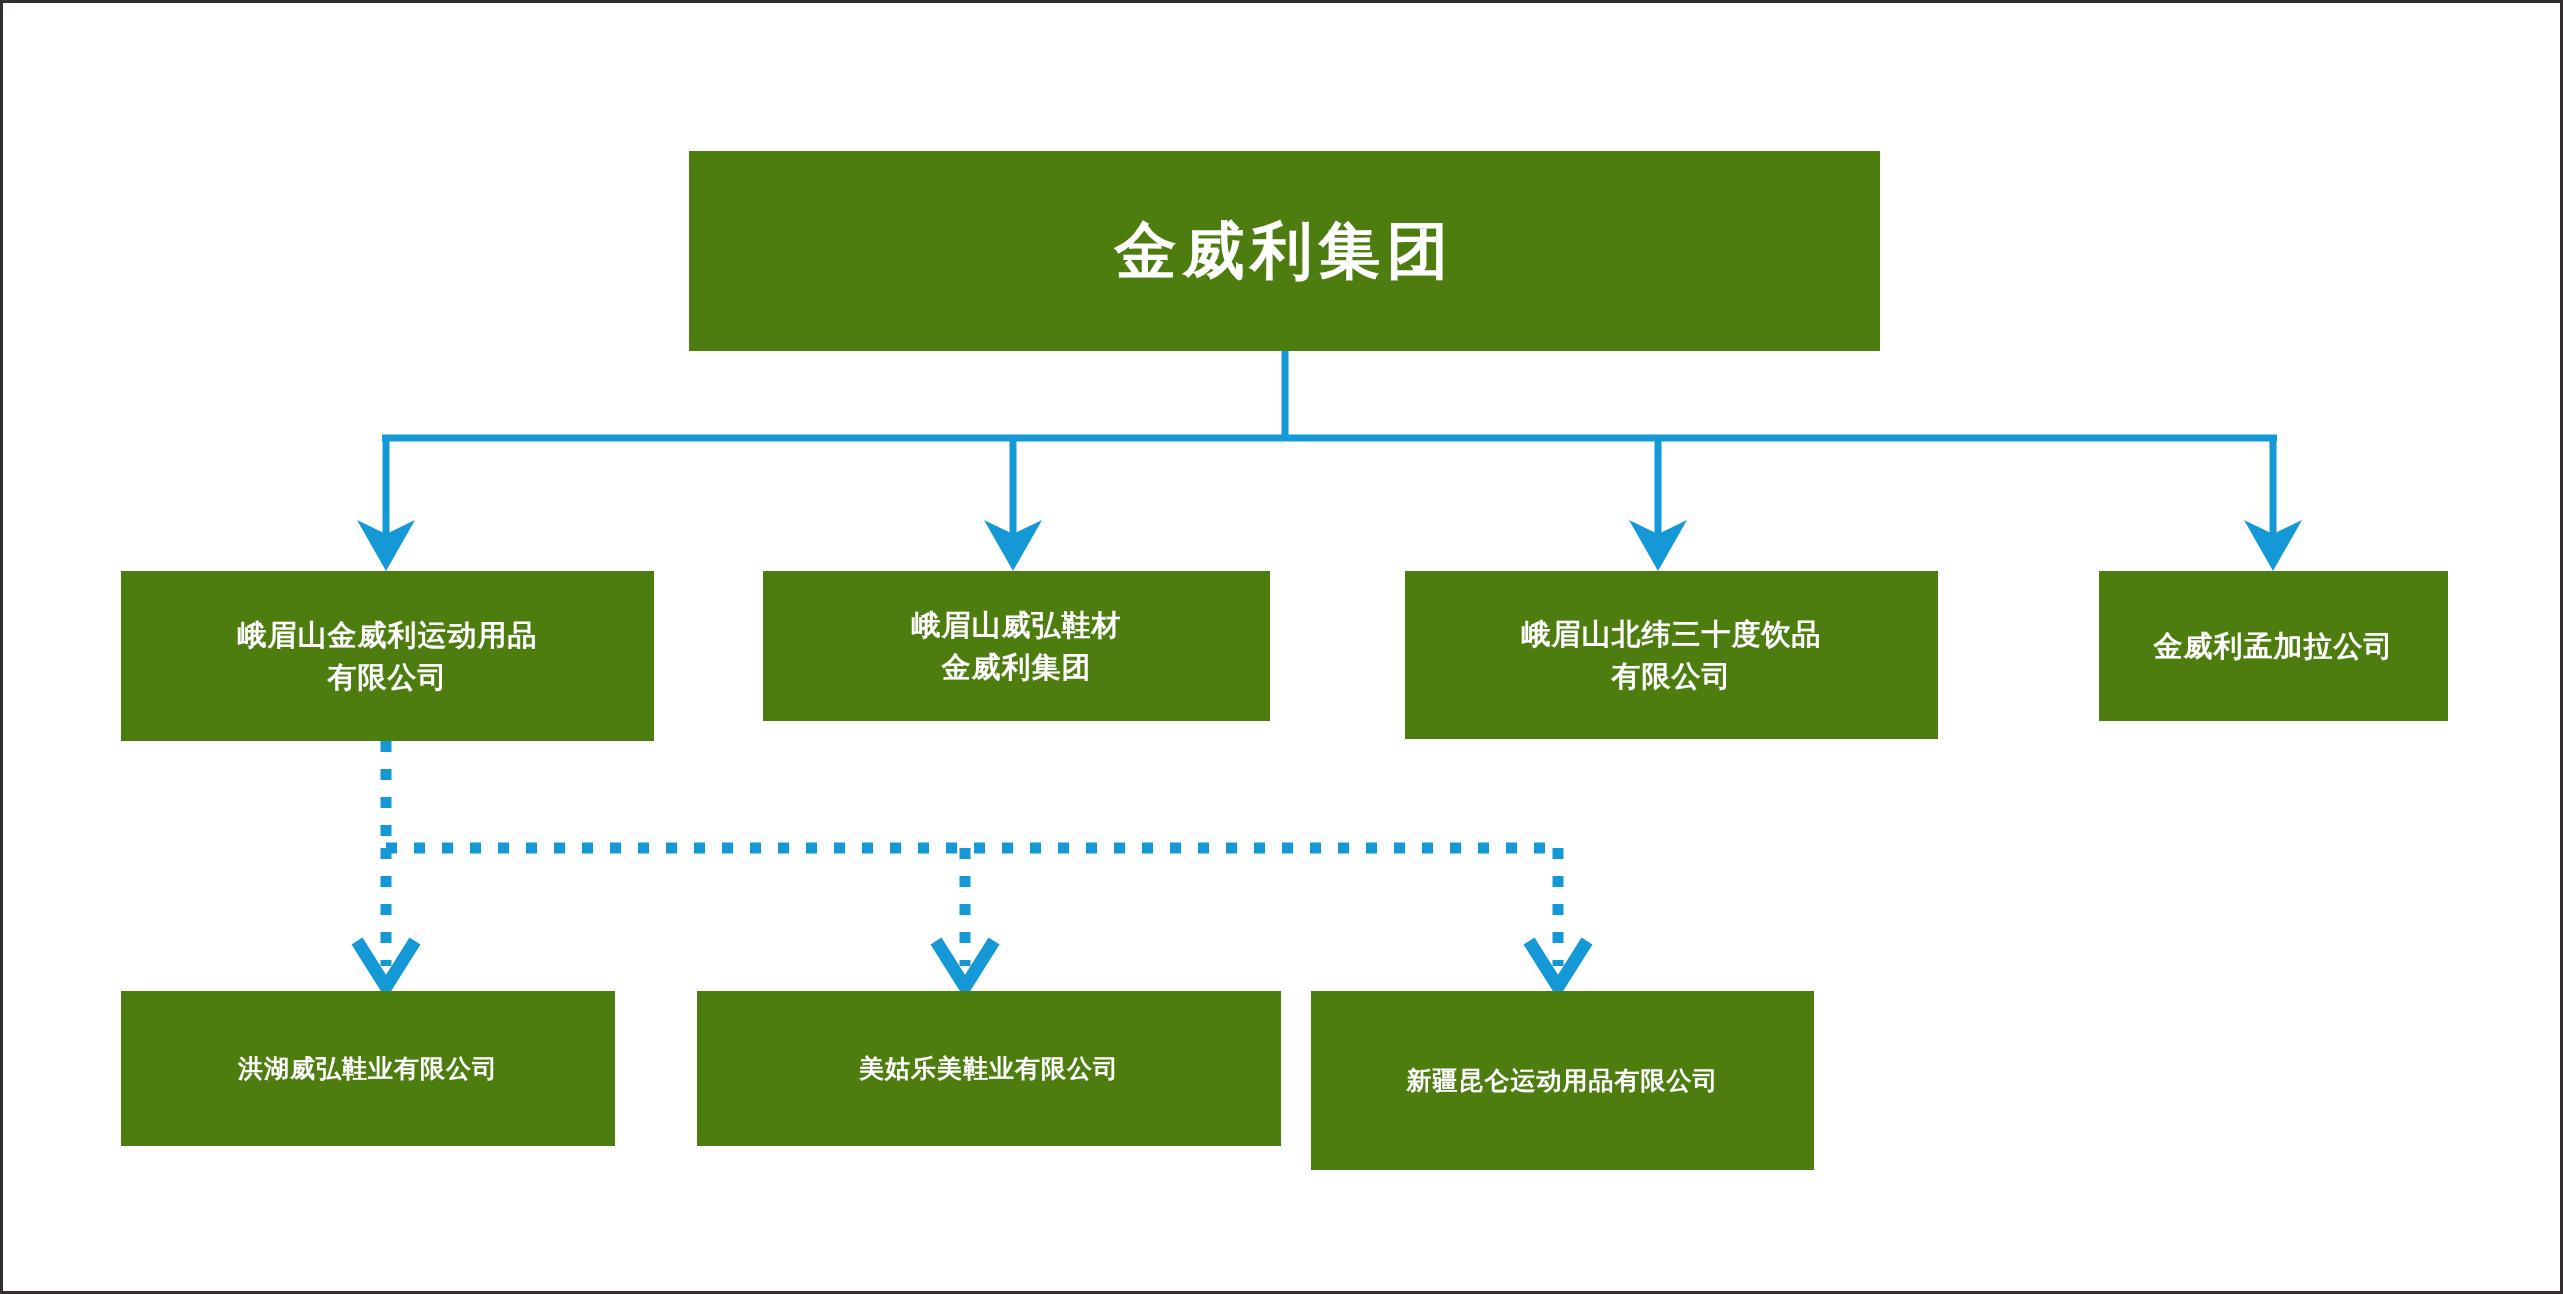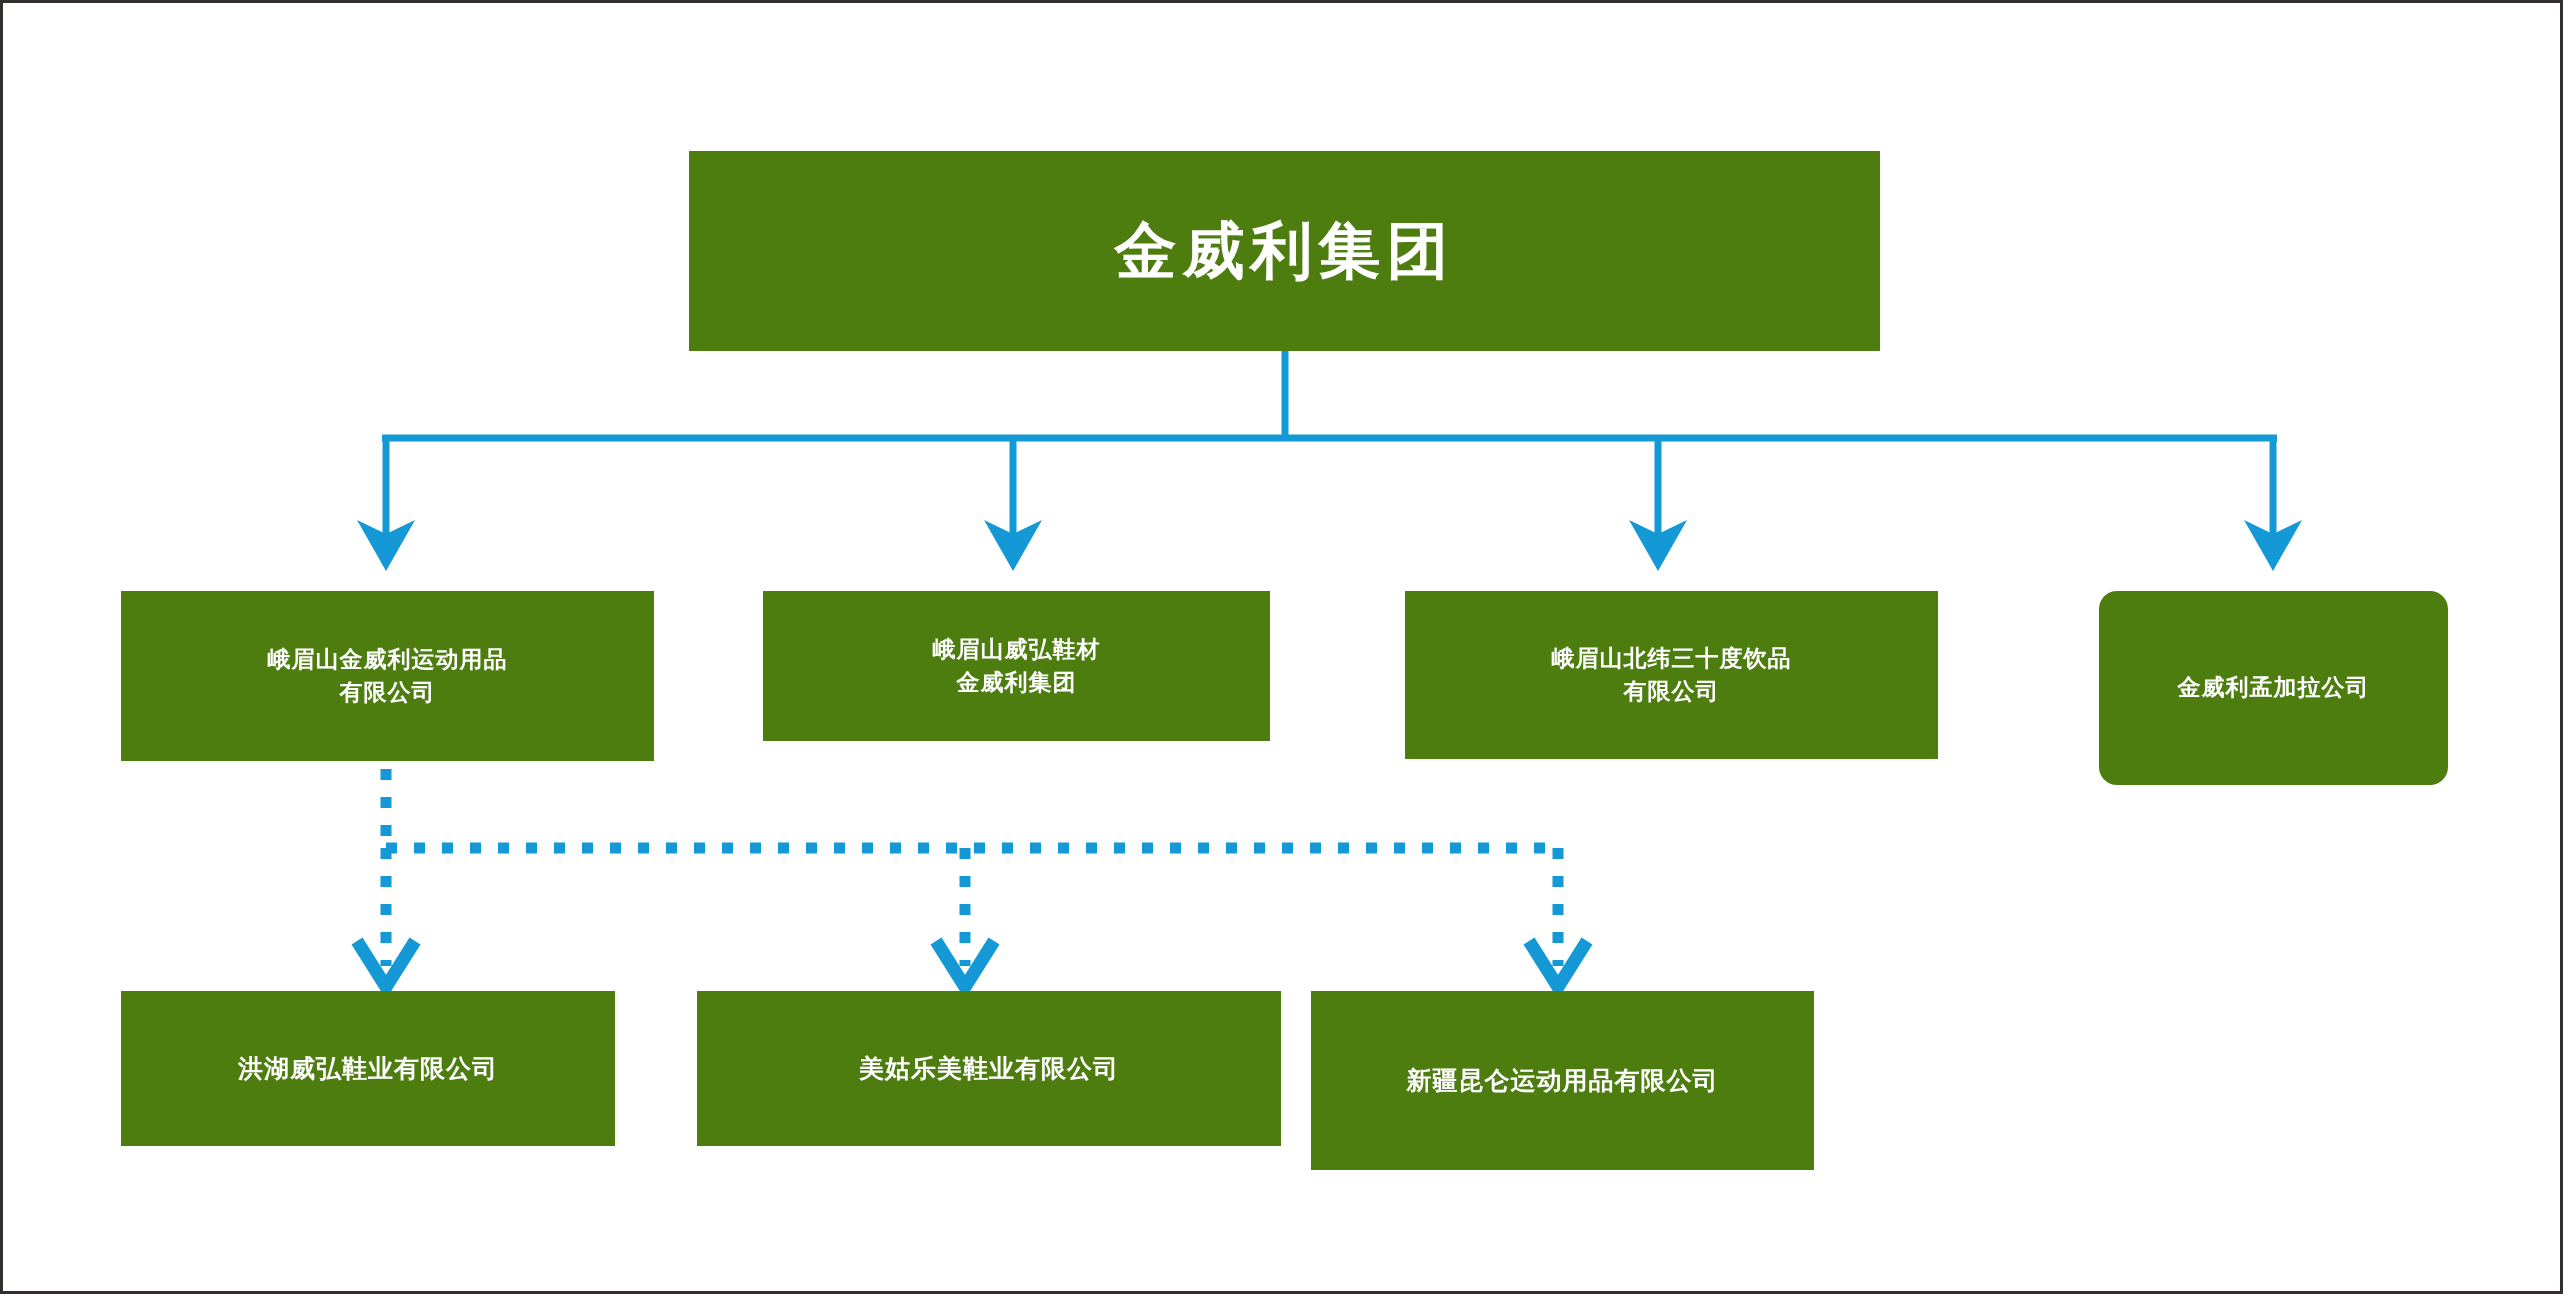--- a/index.html
+++ b/index.html
@@ -36,22 +36,21 @@
     letter-spacing: 1px;
     box-sizing: border-box;
     padding: 0 10px;
     white-space: pre-line;
   }
   .node.root {
     font-size: 62px;
     letter-spacing: 6px;
   }
   .node.level2 {
-    font-size: 23px;
-    margin-top: 20px;
+    font-size: 29px;
   }
   .node.level3 {
     font-size: 25px;
   }
   svg.links {
     position: absolute;
     left: 0; top: 0;
     width: 2563px;
     height: 1294px;
     pointer-events: none;
@@ -104,21 +103,21 @@
 有限公司</span>
     </div>
     <div class="node level2" style="left:760px; top:568px; width:507px; height:150px;">
       <span>峨眉山威弘鞋材
 金威利集团</span>
     </div>
     <div class="node level2" style="left:1402px; top:568px; width:533px; height:168px;">
       <span>峨眉山北纬三十度饮品
 有限公司</span>
     </div>
-    <div class="node level2" style="left:2096px; top:568px; width:349px; height:194px;border-radius:18px;">
+    <div class="node level2" style="left:2096px; top:568px; width:349px; height:150px;">
       <span>金威利孟加拉公司</span>
     </div>
 
     <div class="node level3" style="left:118px; top:988px; width:494px; height:155px;">
       <span>洪湖威弘鞋业有限公司</span>
     </div>
     <div class="node level3" style="left:694px; top:988px; width:584px; height:155px;">
       <span>美姑乐美鞋业有限公司</span>
     </div>
     <div class="node level3" style="left:1308px; top:988px; width:503px; height:179px;">

